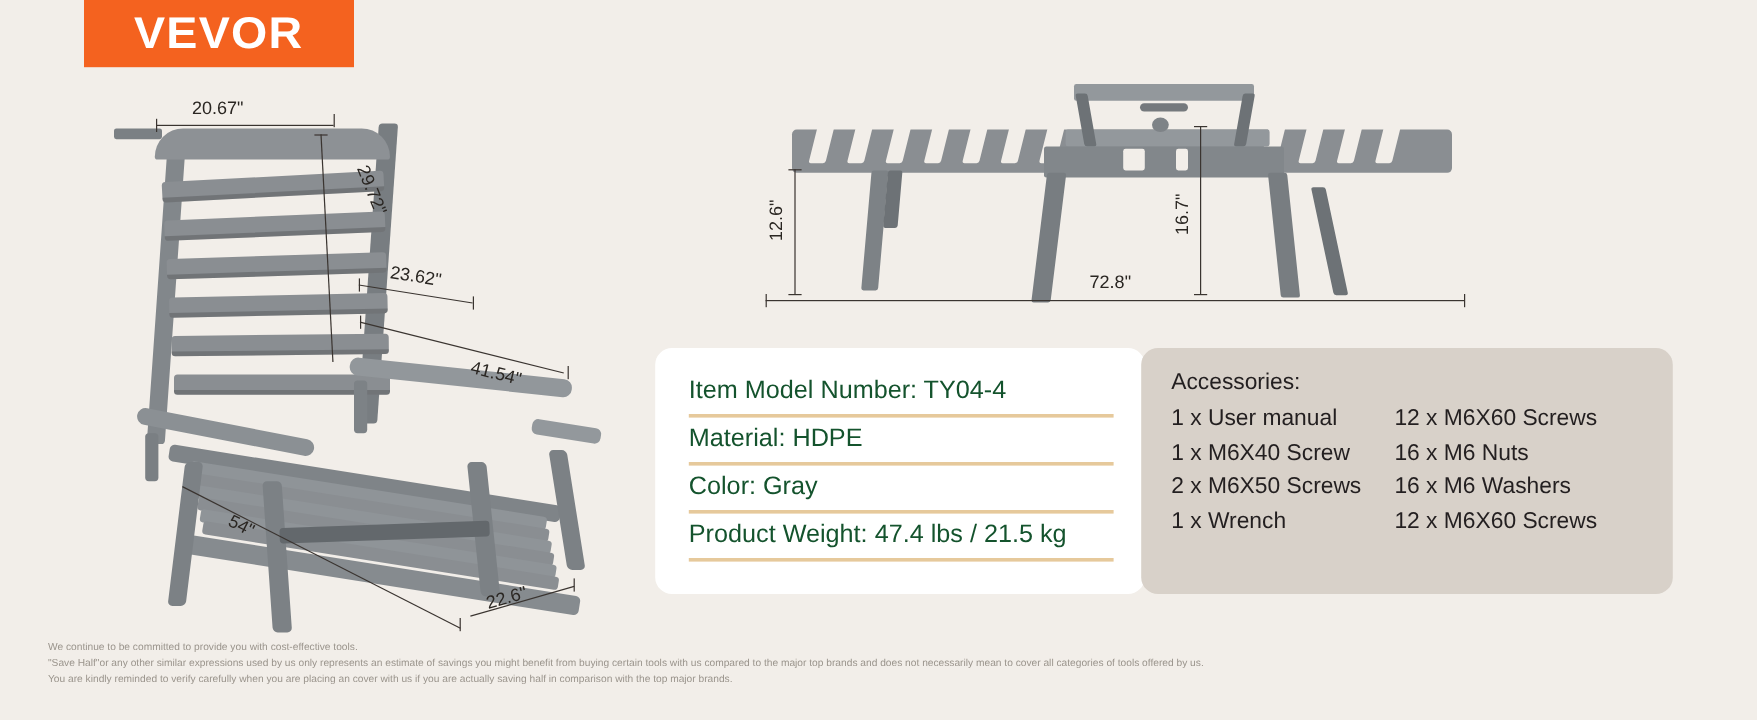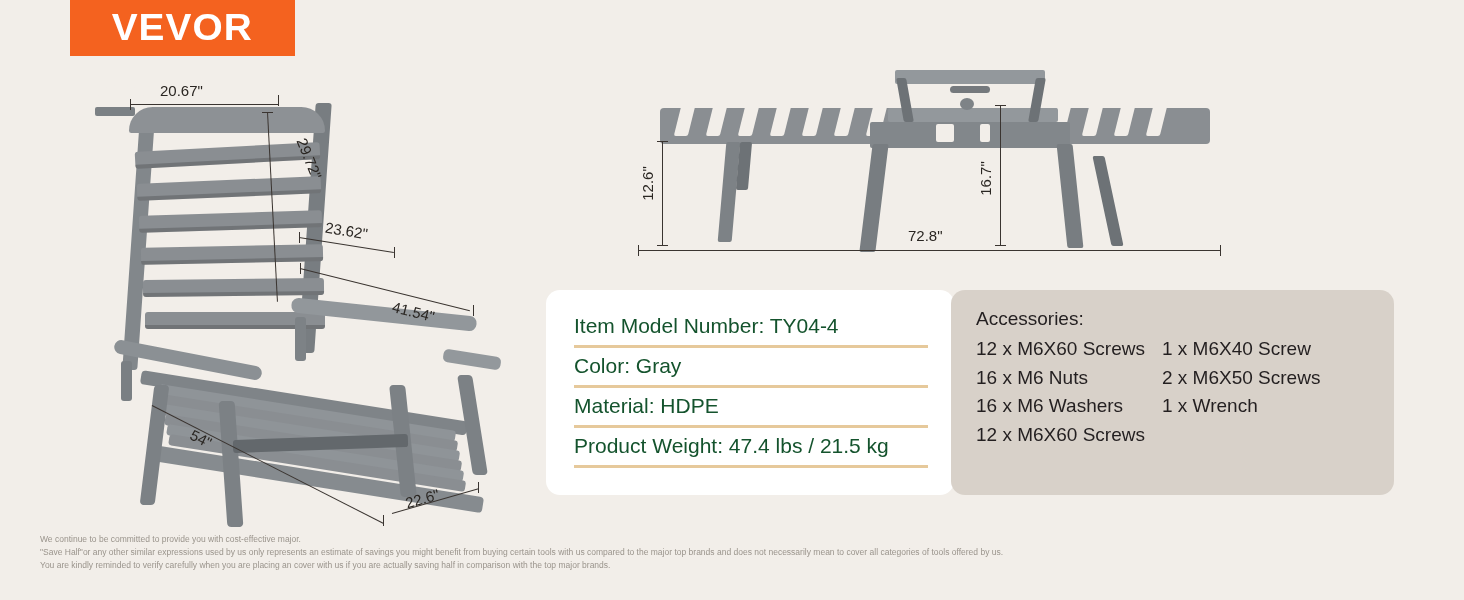--- a/index.html
+++ b/index.html
@@ -230,38 +230,39 @@
   <div class="dim" style="left:968px;top:170px;transform:rotate(-90deg);">16.7"</div>
 
   <div class="dimline h" style="left:638px;top:250px;width:582px;"></div>
   <div class="cap v" style="left:638px;top:245px;"></div>
   <div class="cap v" style="left:1220px;top:245px;"></div>
   <div class="dim" style="left:908px;top:227px;">72.8"</div>
 
   <div class="spec-card">
     <div class="spec-inner">
       <div class="spec-row">Item Model Number: TY04-4</div>
+      <div class="spec-row">Material: HDPE</div>
       <div class="spec-row">Color: Gray</div>
-      <div class="spec-row">Material: HDPE</div>
       <div class="spec-row">Product Weight: 47.4 lbs / 21.5 kg</div>
     </div>
   </div>
 
   <div class="acc-panel">
     <div class="acc-title">Accessories:</div>
     <div class="acc-grid">
+      <div class="acc-item">1 x User manual</div>
       <div class="acc-item">12 x M6X60 Screws</div>
       <div class="acc-item">1 x M6X40 Screw</div>
       <div class="acc-item">16 x M6 Nuts</div>
       <div class="acc-item">2 x M6X50 Screws</div>
       <div class="acc-item">16 x M6 Washers</div>
       <div class="acc-item">1 x Wrench</div>
       <div class="acc-item">12 x M6X60 Screws</div>
     </div>
   </div>
 
   <div class="disclaimer">
-    <div class="dl">We continue to be committed to provide you with cost-effective major.</div>
+    <div class="dl">We continue to be committed to provide you with cost-effective tools.</div>
     <div class="dl">"Save Half"or any other similar expressions used by us only represents an estimate of savings you might benefit from buying certain tools with us compared to the major top brands and does not necessarily mean to cover all categories of tools offered by us.</div>
     <div class="dl">You are kindly reminded to verify carefully when you are placing an cover with us if you are actually saving half in comparison with the top major brands.</div>
   </div>
 
 </div>
 
 </body></html>

